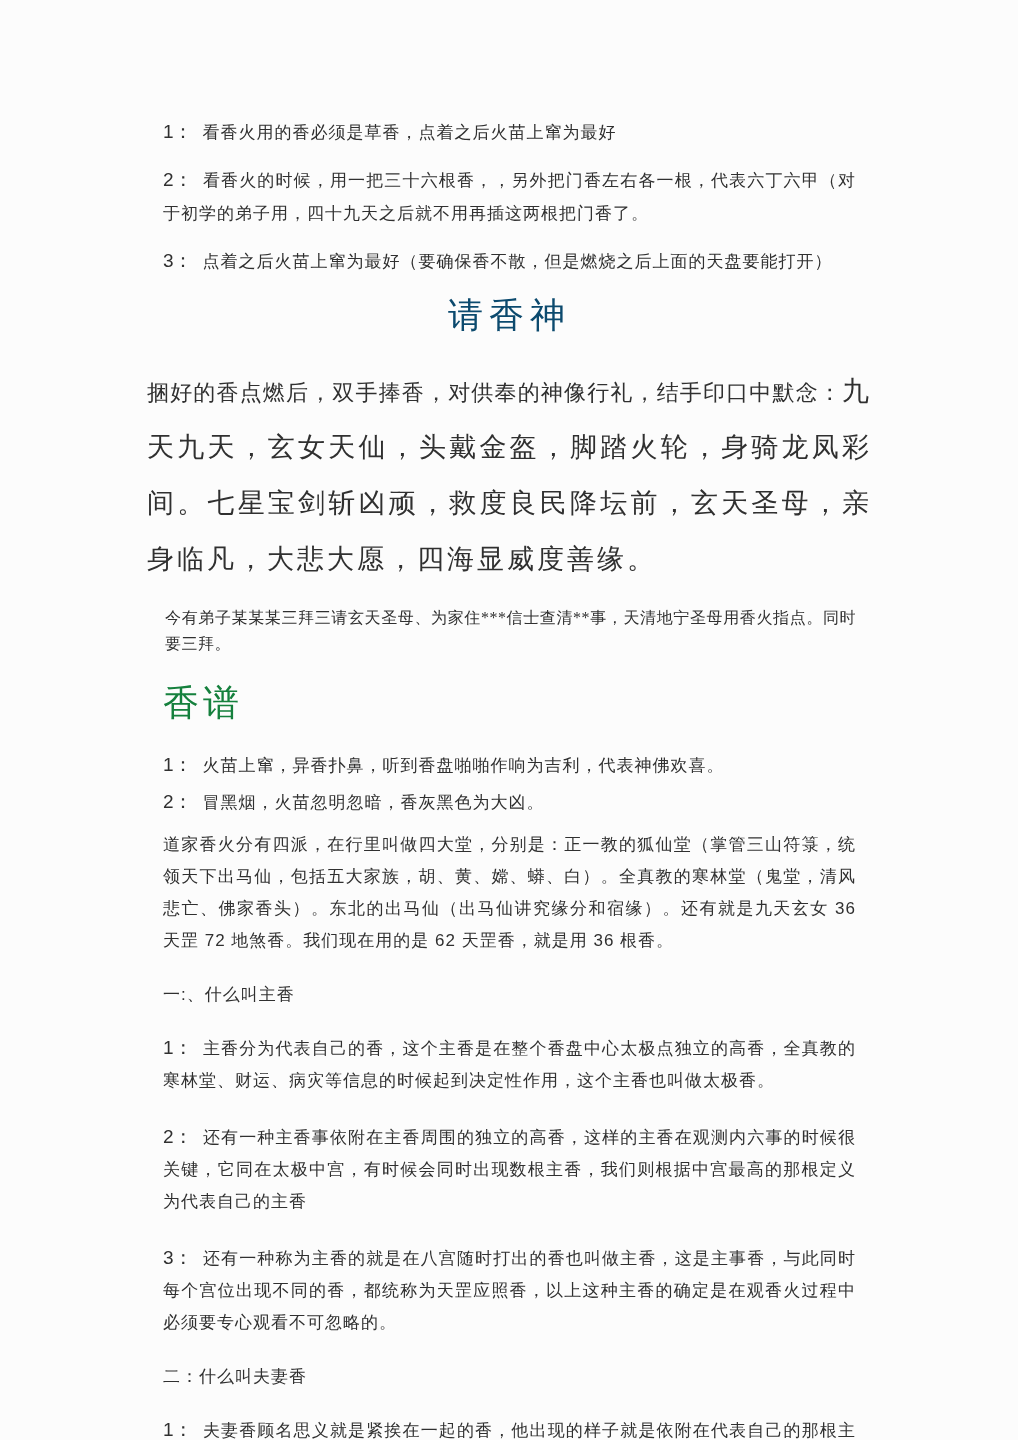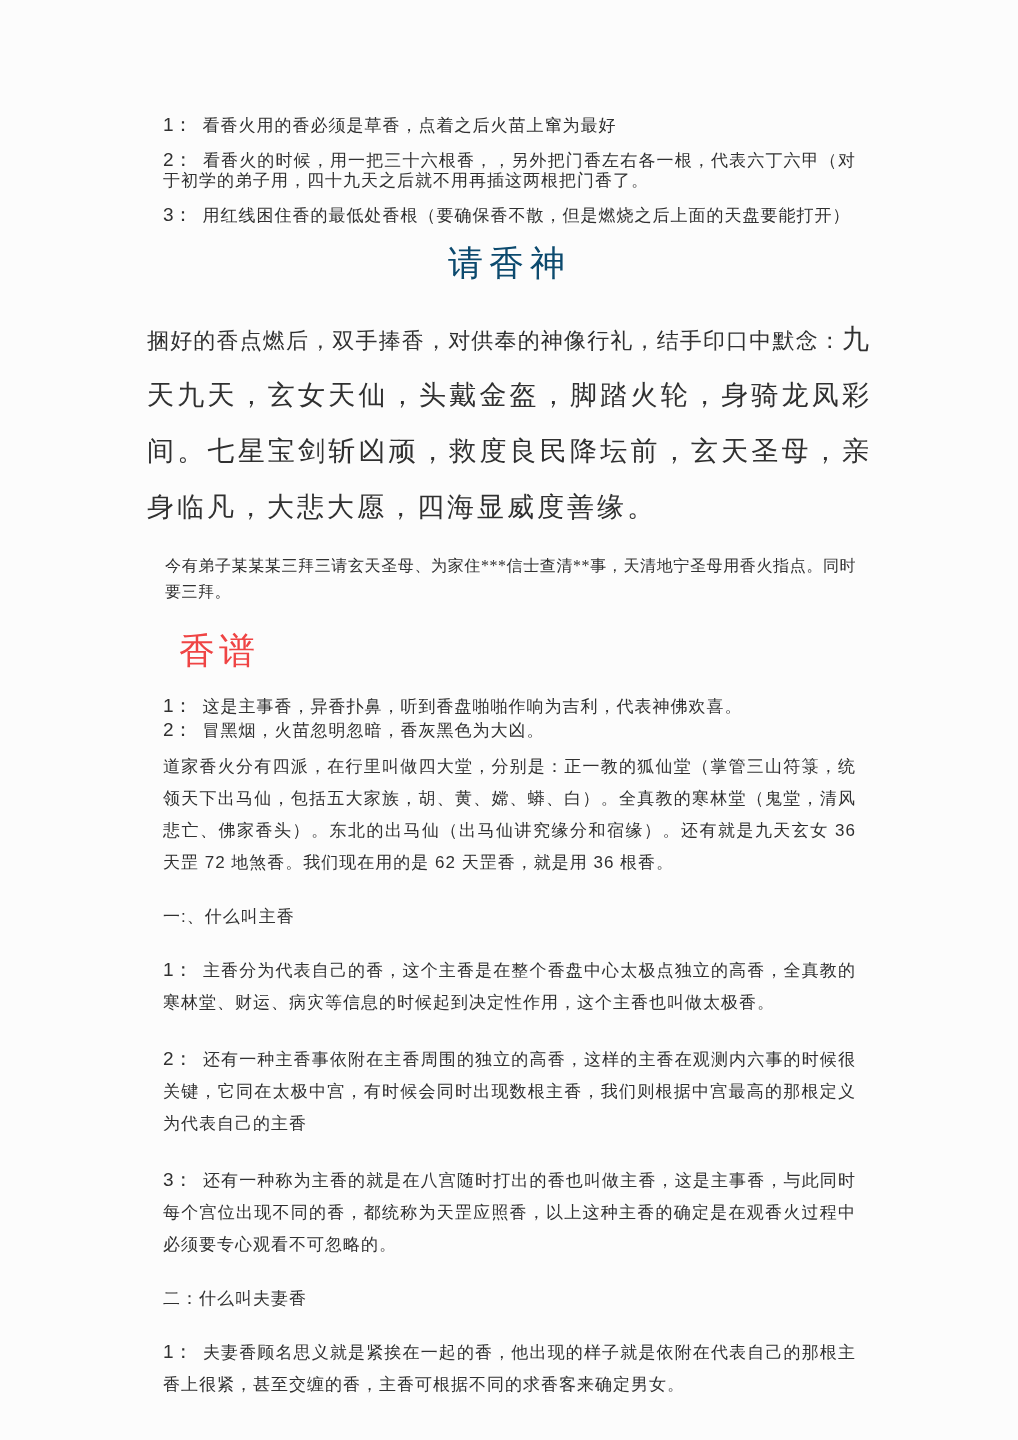--- a/index.html
+++ b/index.html
@@ -13,21 +13,21 @@
     height: 1440px;
     margin: 0 auto;
     background: #fcfcfc;
     color: #303030;
     box-sizing: border-box;
     padding: 115px 162px 0 163px;
     overflow: hidden;
   }
   .body-text {
     font-size: 17px;
-    line-height: 20px;
+    line-height: 33px;
     letter-spacing: 1px;
     text-align: justify;
     margin: 0 0 14px 0;
   }
   .num {
     font-size: 19px;
     margin-right: 10px;
     letter-spacing: 0;
   }
   .title-center {
@@ -51,22 +51,22 @@
     line-height: 26px;
     letter-spacing: 0.5px;
     text-align: justify;
     margin: 16px 0 0 2px;
     font-family: Liberation Serif, serif;
   }
   .title-left {
     font-size: 36px;
     font-weight: 500;
     letter-spacing: 4px;
-    margin: 22px 0 20px 16px;
-    color: #ef4444;
+    margin: 22px 0 20px 0;
+    color: #15803d;
   }
   .tight { margin-bottom: 3px; }
   .para {
     font-size: 17px;
     line-height: 32px;
     letter-spacing: 1px;
     text-align: justify;
     margin: 10px 0 0 0;
   }
   .subheading {
@@ -85,31 +85,31 @@
 </style>
 </head>
 <body>
 
 <div class="page">
 
   <p class="body-text"><span class="num">1：</span><span>看香火用的香必须是草香，点着之后火苗上窜为最好</span></p>
 
   <p class="body-text"><span class="num">2：</span><span>看香火的时候，用一把三十六根香，，另外把门香左右各一根，代表六丁六甲（对于初学的弟子用，四十九天之后就不用再插这两根把门香了。</span></p>
 
-  <p class="body-text"><span class="num">3：</span><span>用红线困住香的最低处香根（要确保香不散，但是燃烧之后上面的天盘要能打开）</span></p>
+  <p class="body-text"><span class="num">3：</span><span>点着之后火苗上窜为最好（要确保香不散，但是燃烧之后上面的天盘要能打开）</span></p>
 
   <h1 class="title-center">请香神</h1>
 
   <p class="incant"><span class="lead">捆好的香点燃后，双手捧香，对供奉的神像行礼，结手印口中默念：</span><span class="big">九天九天，玄女天仙，头戴金盔，脚踏火轮，身骑龙凤彩间。七星宝剑斩凶顽，救度良民降坛前，玄天圣母，亲身临凡，大悲大愿，四海显威度善缘。</span></p>
 
   <p class="note">今有弟子某某某三拜三请玄天圣母、为家住***信士查清**事，天清地宁圣母用香火指点。同时要三拜。</p>
 
   <h2 class="title-left">香谱</h2>
 
-  <p class="body-text tight"><span class="num">1：</span><span>这是主事香，异香扑鼻，听到香盘啪啪作响为吉利，代表神佛欢喜。</span></p>
+  <p class="body-text tight"><span class="num">1：</span><span>火苗上窜，异香扑鼻，听到香盘啪啪作响为吉利，代表神佛欢喜。</span></p>
 
   <p class="body-text tight"><span class="num">2：</span><span>冒黑烟，火苗忽明忽暗，香灰黑色为大凶。</span></p>
 
   <p class="para">道家香火分有四派，在行里叫做四大堂，分别是：正一教的狐仙堂（掌管三山符箓，统领天下出马仙，包括五大家族，胡、黄、嫦、蟒、白）。全真教的寒林堂（鬼堂，清风悲亡、佛家香头）。东北的出马仙（出马仙讲究缘分和宿缘）。还有就是九天玄女 36 天罡 72 地煞香。我们现在用的是 62 天罡香，就是用 36 根香。</p>
 
   <h3 class="subheading">一:、什么叫主香</h3>
 
   <p class="list-item"><span class="num">1：</span><span>主香分为代表自己的香，这个主香是在整个香盘中心太极点独立的高香，全真教的寒林堂、财运、病灾等信息的时候起到决定性作用，这个主香也叫做太极香。</span></p>
 
   <p class="list-item"><span class="num">2：</span><span>还有一种主香事依附在主香周围的独立的高香，这样的主香在观测内六事的时候很关键，它同在太极中宫，有时候会同时出现数根主香，我们则根据中宫最高的那根定义为代表自己的主香</span></p>

